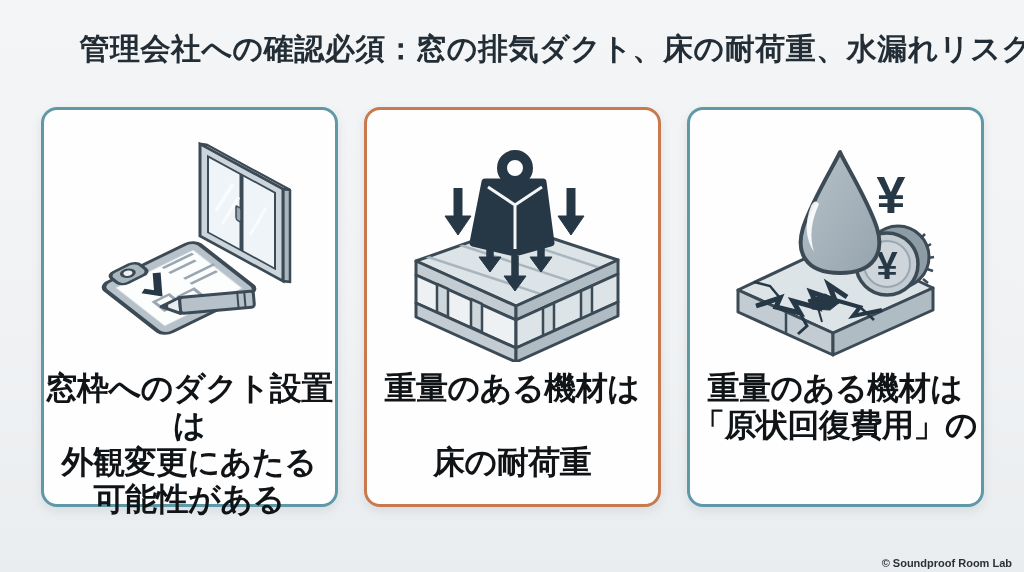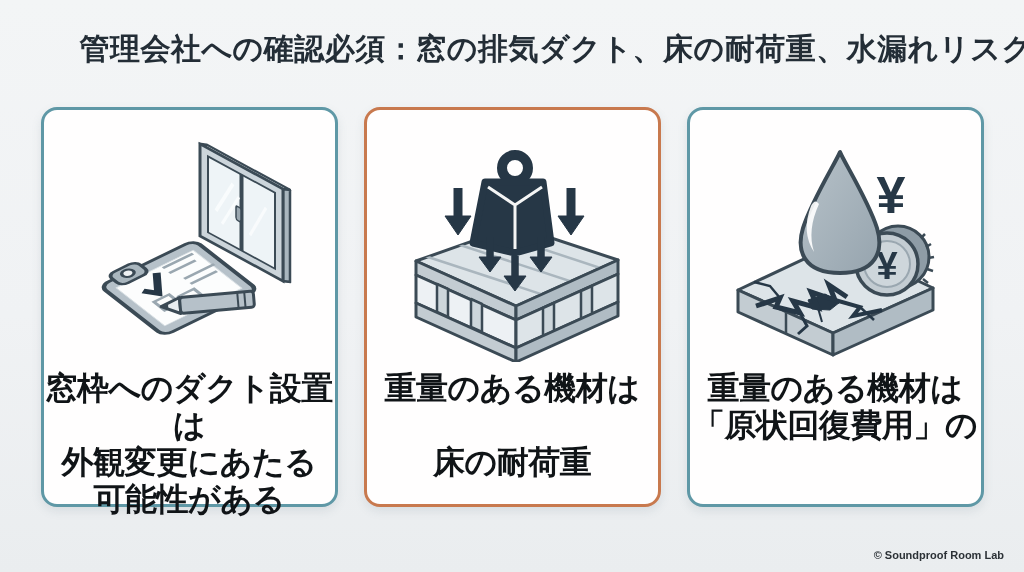--- a/index.html
+++ b/index.html
@@ -28,21 +28,21 @@
   .card-text{
     margin:8px 0 0 0;text-align:center;
     font-size:32px;line-height:37px;font-weight:800;color:#101417;
     letter-spacing:-0.5px;
   }
   .caption{
     position:absolute;top:524px;left:0;width:100%;margin:0;
     text-align:center;font-size:23px;font-weight:800;color:#15191d;
   }
   .copyright{
-    position:absolute;right:12px;bottom:3px;margin:8px;
+    position:absolute;right:12px;bottom:3px;margin:0;
     font-size:11px;font-weight:700;color:#2b3136;
   }
 </style>
 </head>
 <body>
 
 <div class="stage">
 
   <h1 class="title">管理会社への確認必須：窓の排気ダクト、床の耐荷重、水漏れリスク</h1>
 

